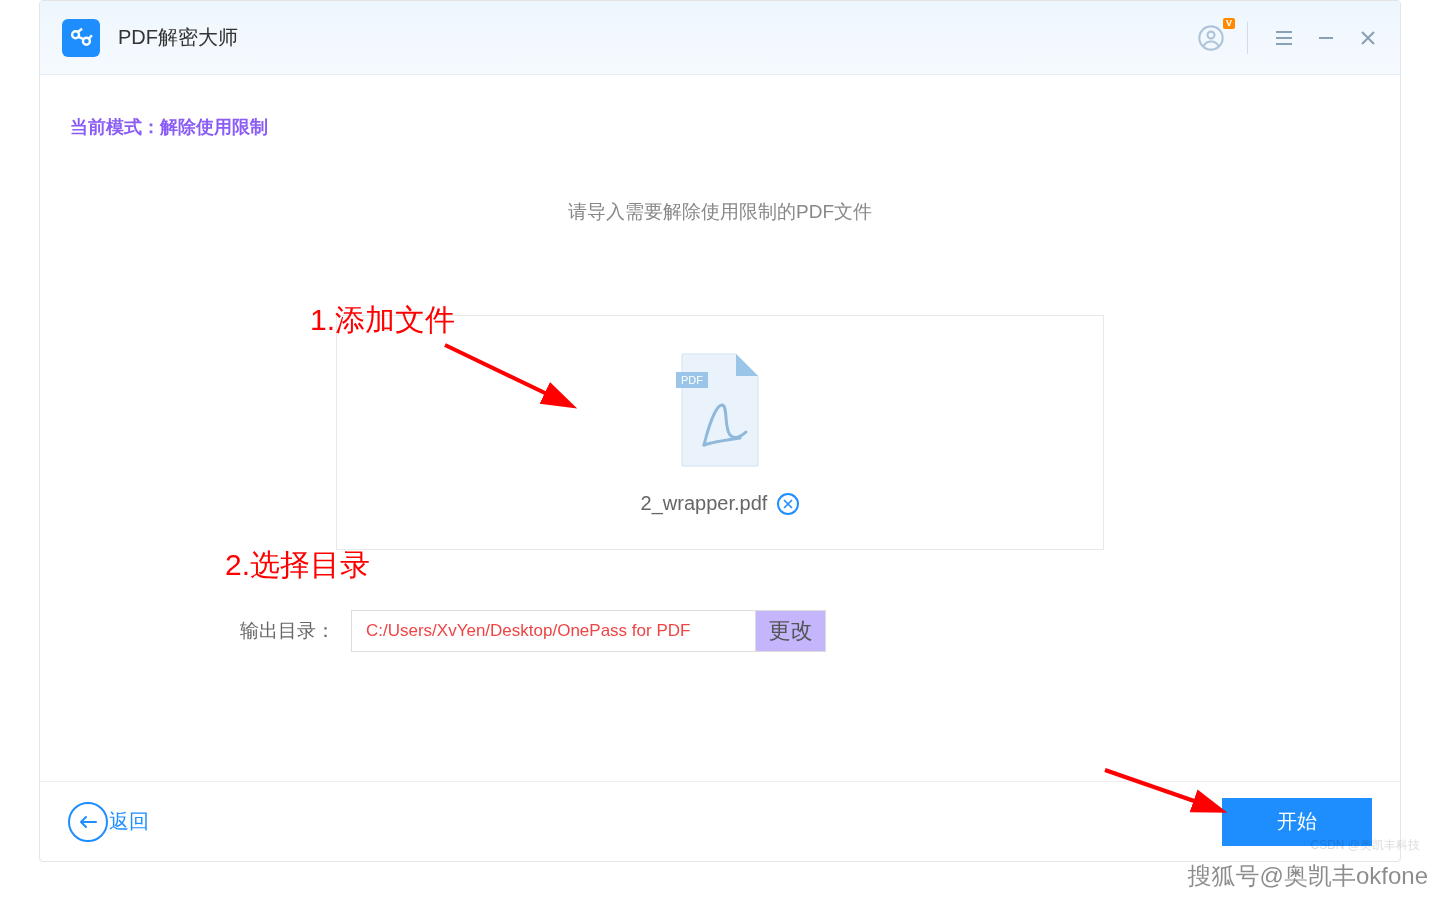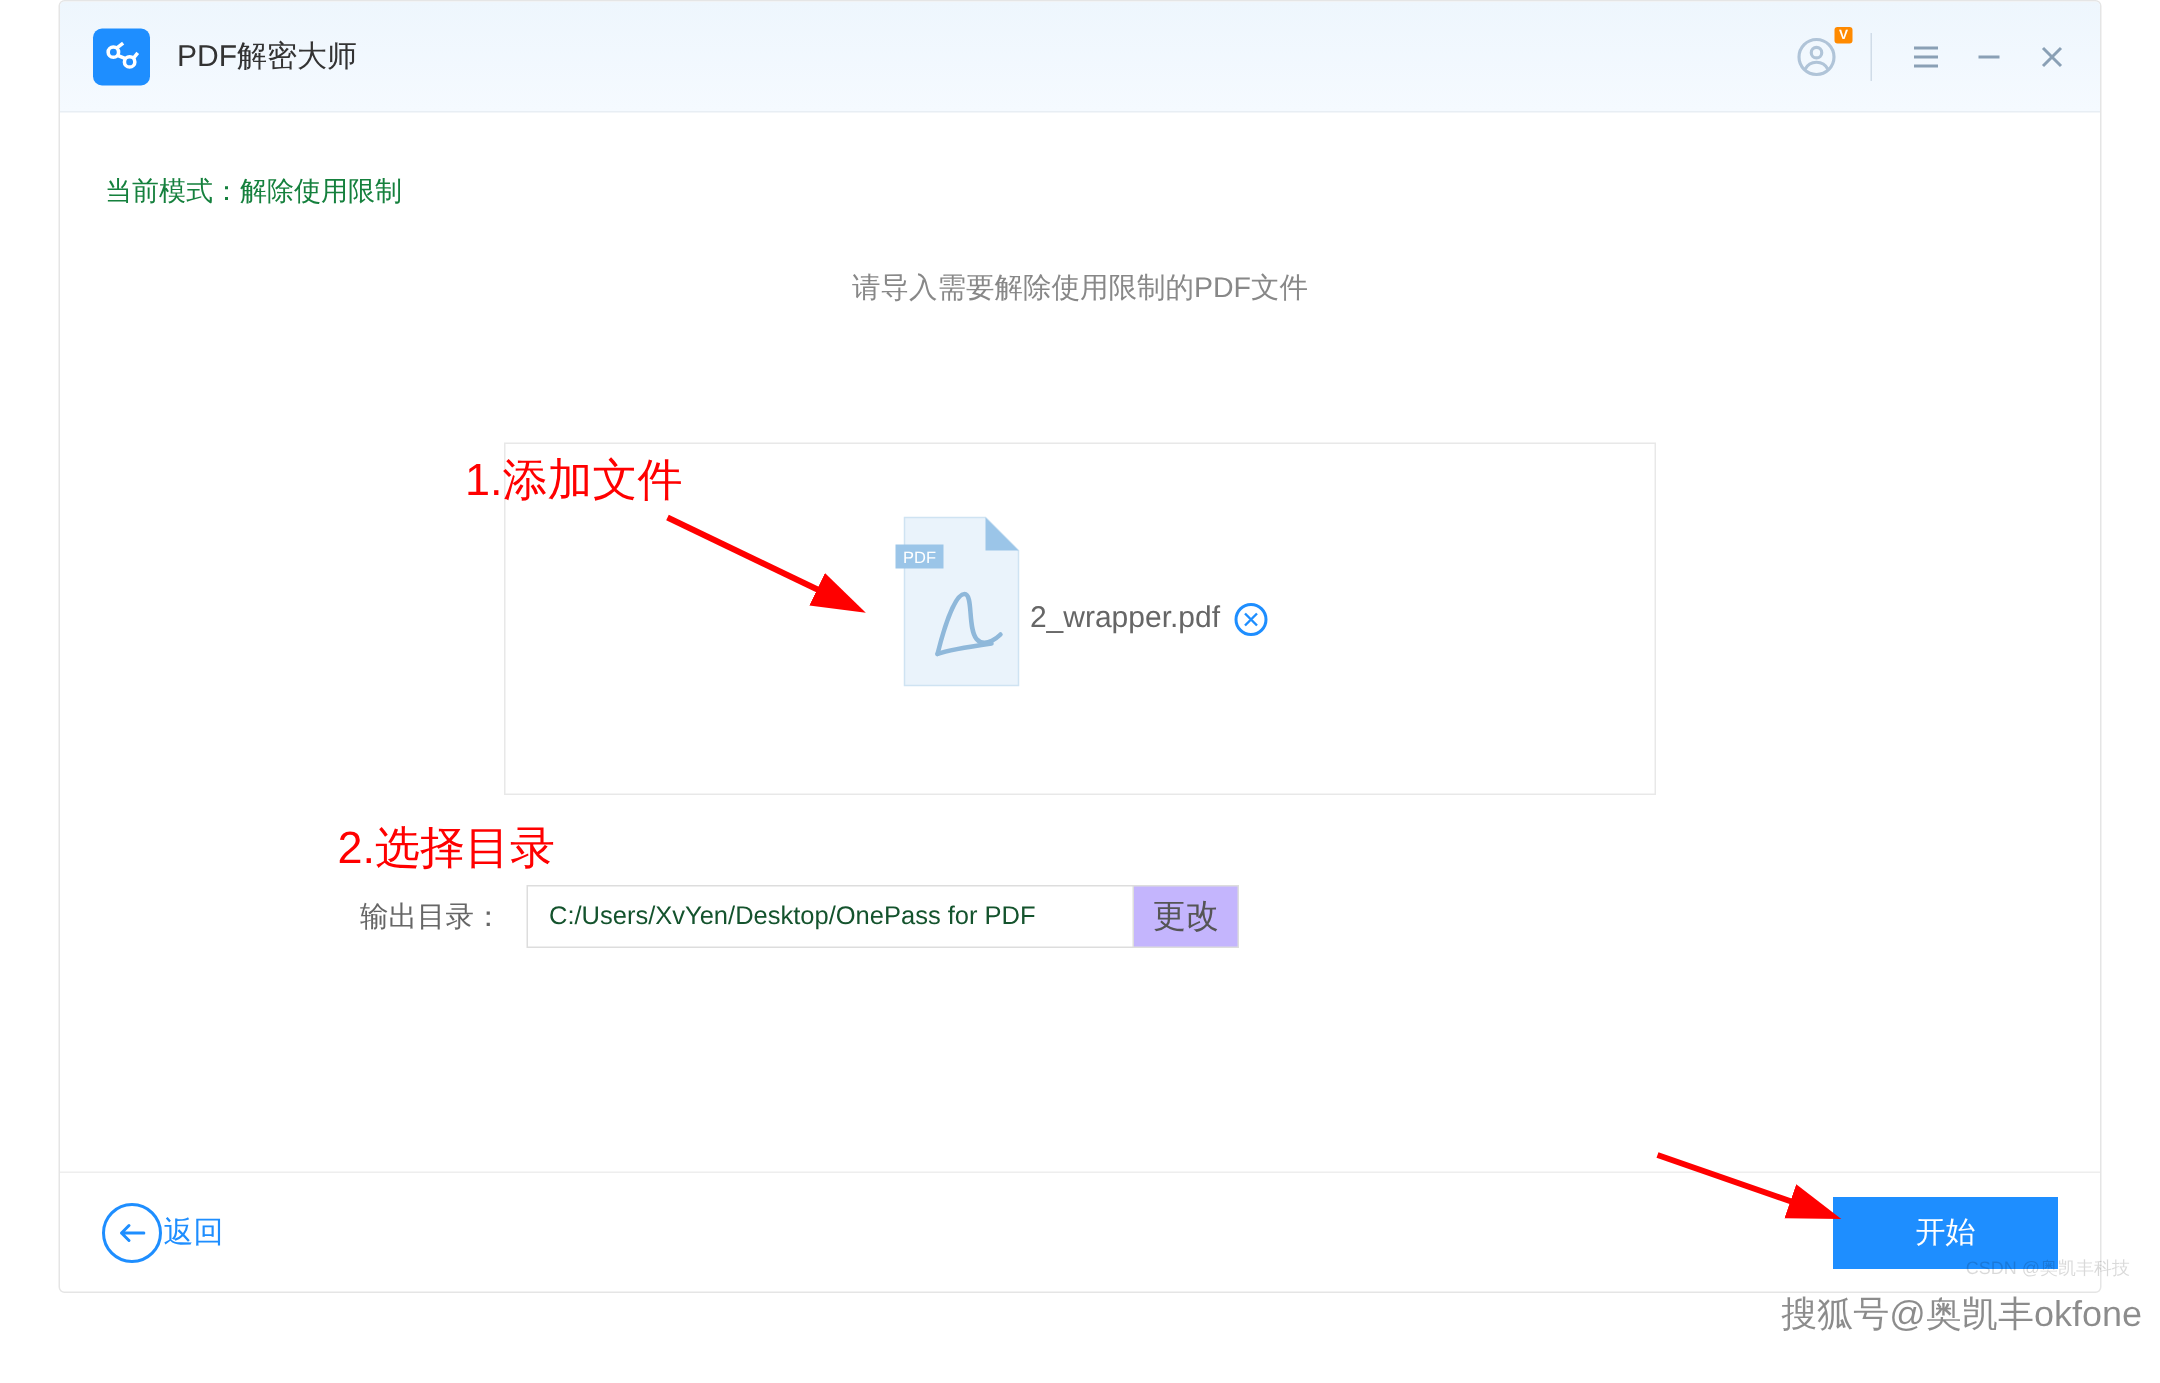--- a/index.html
+++ b/index.html
@@ -87,36 +87,37 @@
     .dash { width:14px; height:2px; background:#8aa0b5; }
 
     
     .main {
       flex: 1;
       padding: 40px 30px 0 30px;
       position: relative;
     }
     .mode-line {
       font-size: 18px;
-      color: #15803d;
-      margin-bottom: 40px;
+      color: #8b5cf6;
+      margin-bottom: 60px;
+      font-weight: bold;
     }
     .instruction {
       text-align: center;
       color: #888;
       font-size: 19px;
       margin-bottom: 90px;
     }
     .dropzone {
       width: 768px;
       height: 235px;
       margin: 16px auto;
       border: 1px solid #e8e8e8;
       display: flex;
-      flex-direction: row;
+      flex-direction: column;
       align-items: center;
       justify-content: center;
       position: relative;
     }
     .file-icon-wrap { margin-bottom: 18px; }
     .file-name-row { display:flex; align-items:center; gap:10px; }
     .file-name { font-size: 20px; color: #666; }
     .remove-btn {
       width: 22px; height:22px;
       border:2px solid #1e8eff;
@@ -132,21 +133,21 @@
       align-items: center;
       gap: 16px;
     }
     .output-label { font-size: 19px; color: #666; }
     .output-input {
       width: 405px;
       height: 42px;
       border: 1px solid #ddd;
       padding: 0 14px;
       font-size: 17px;
-      color: #14532d;
+      color: #ef4444;
       outline: none;
     }
     .change-btn {
       width: 70px;
       height: 42px;
       border: 1px solid #ddd;
       border-left: none;
       background: #c4b5fd;
       font-size: 22px;
       color: #555;

